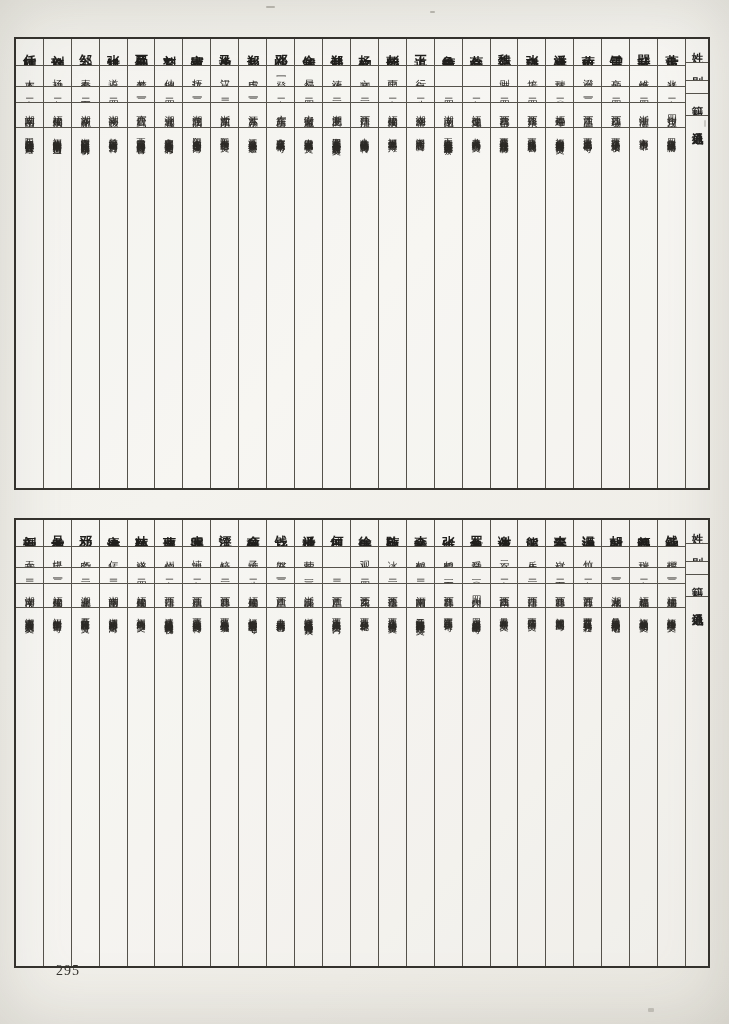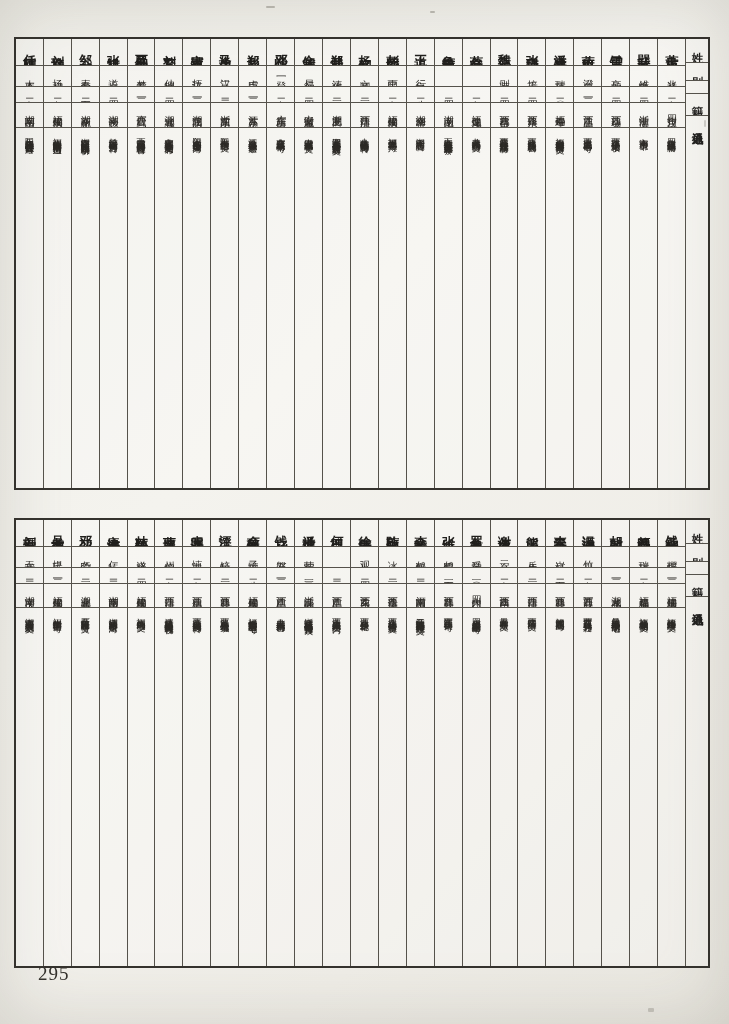--- a/index.html
+++ b/index.html
@@ -59,22 +59,22 @@
 
   
   .header-col .cell { justify-content:center; align-items:center; padding:0; }
   .header-col .vt { font-weight:700; font-size:11.5px; color:#232220; }
   .h-name  .vt { letter-spacing:13px; margin-bottom:-9px; }
   .h-alias .vt { letter-spacing:8px;  margin-bottom:-5px; }
   .h-age   .vt { letter-spacing:3px;  margin-bottom:-2px; }
   .h-origin .vt{ letter-spacing:12px; margin-bottom:-8px; }
 
   .page-number {
-    position:absolute; left:38px; top:963px;
-    font-size:19px; color:#34322d; letter-spacing:1px;
+    position:absolute; left:56px; top:963px;
+    font-size:14px; color:#34322d; letter-spacing:1px;
   }
   .artifact { position:absolute; background:#8d897f; opacity:0.55; border-radius:1px; }
   .a1 { left:266px; top:6px;  width:9px;  height:2px; }
   .a2 { left:430px; top:11px; width:5px;  height:2px; }
   .a3 { left:704px; top:120px; width:2px; height:7px; }
   .a4 { left:648px; top:1008px; width:6px; height:4px; opacity:0.4; }
 </style>
 </head>
 <body>
 

